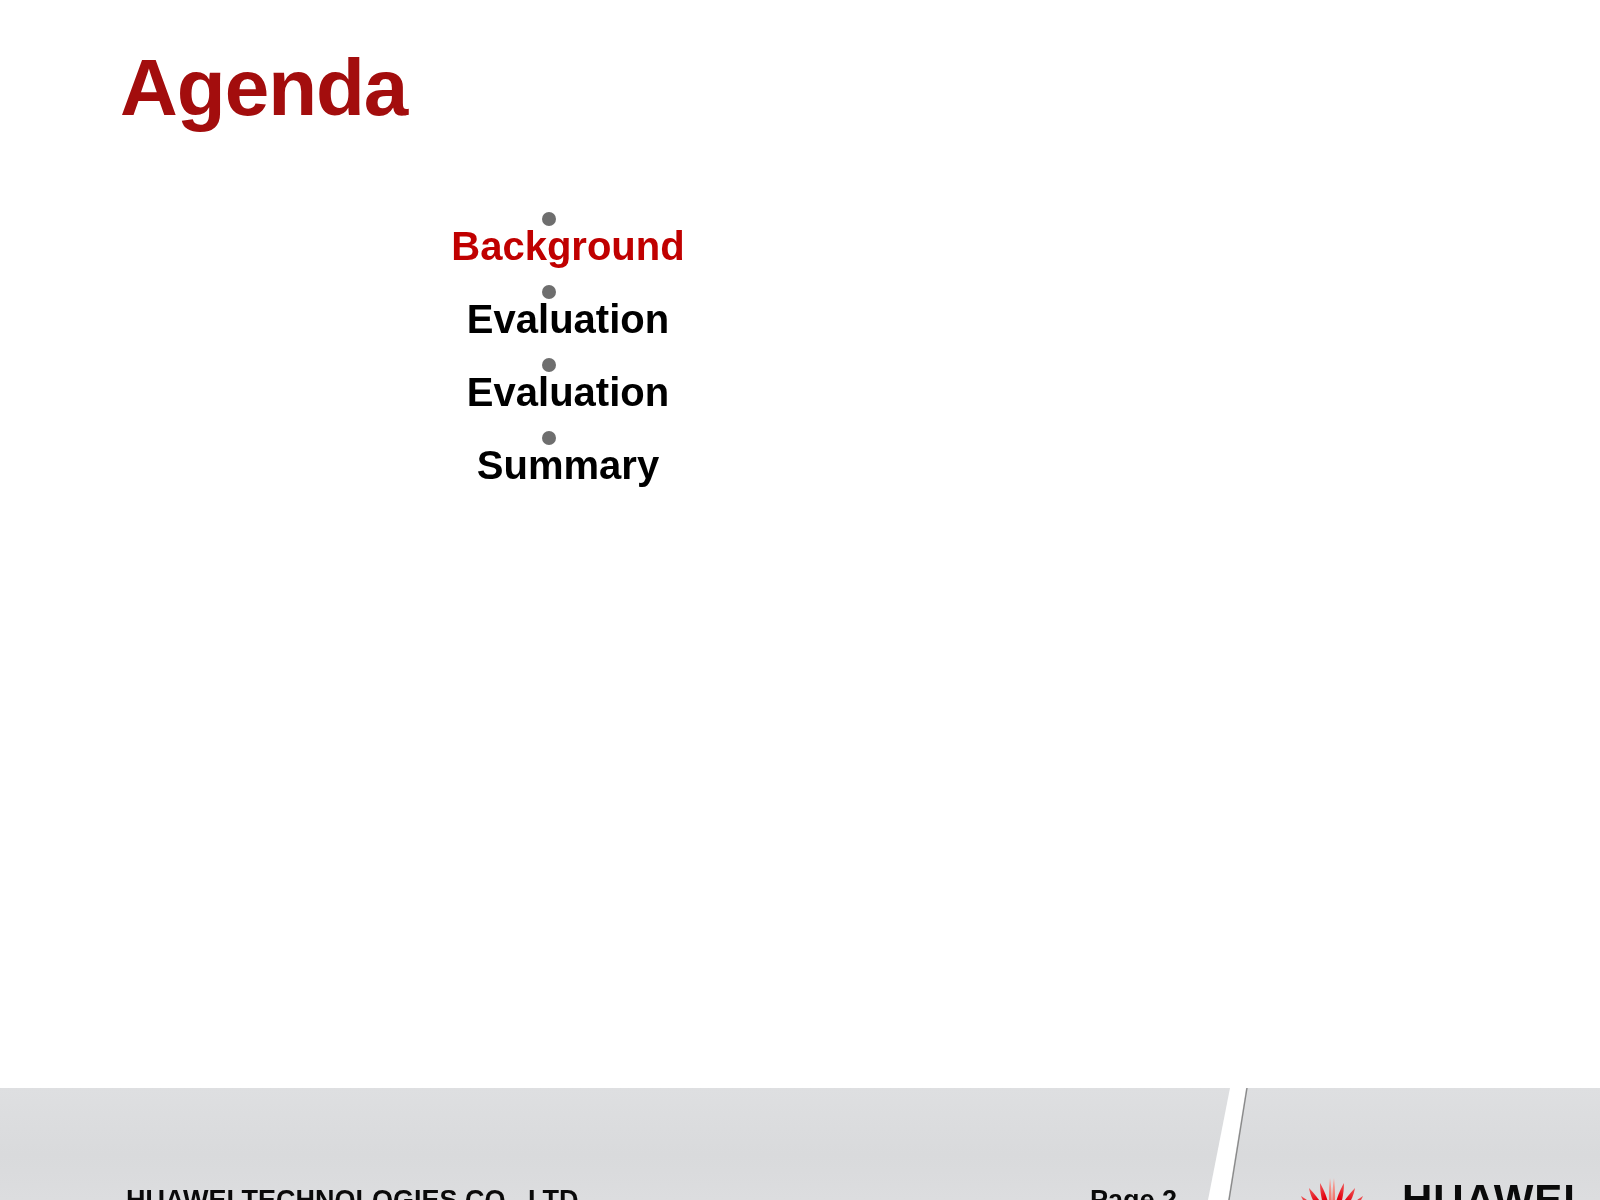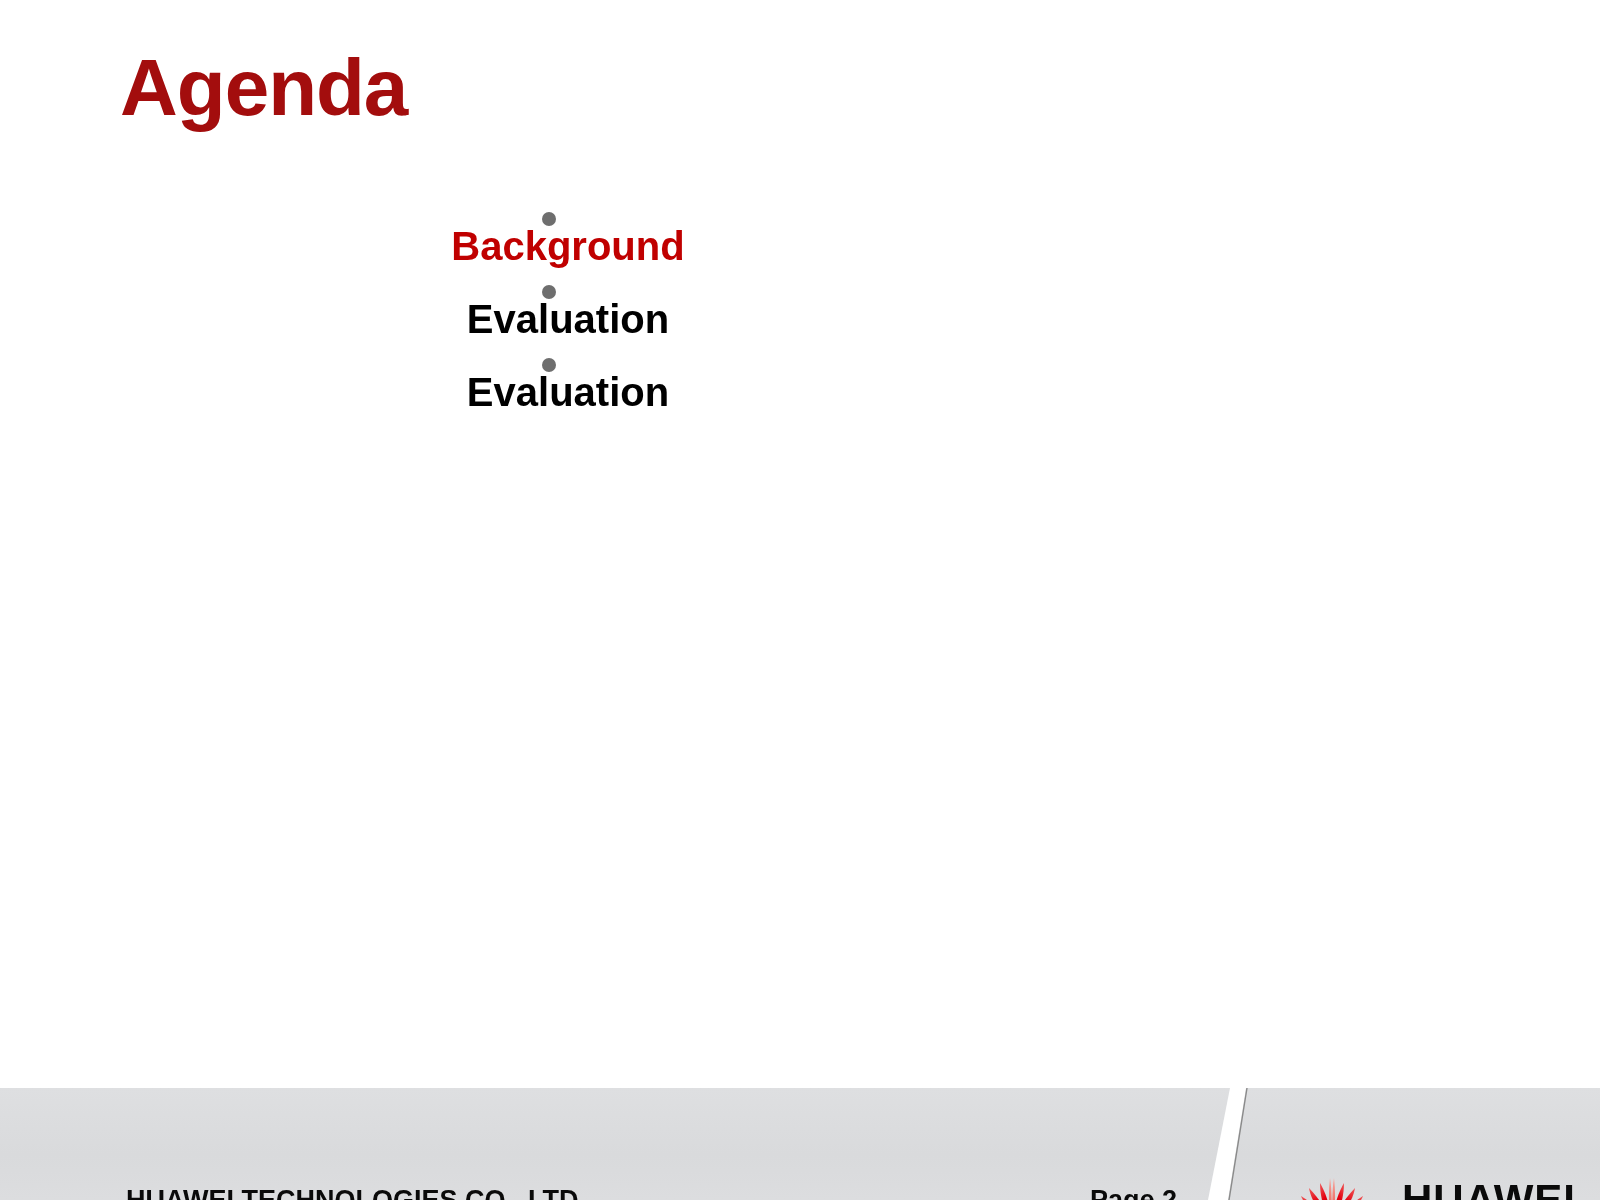--- a/index.html
+++ b/index.html
@@ -155,20 +155,24 @@
     <div class="agenda-item">
       <span class="bullet-dot"></span>
       <span class="agenda-label">Evaluation</span>
     </div>
 
     <div class="agenda-item">
       <span class="bullet-dot"></span>
       <span class="agenda-label">Evaluation</span>
     </div>
 
+    <div class="agenda-item">
+      <span class="bullet-dot"></span>
+      <span class="agenda-label">Summary</span>
+    </div>
 
   </div>
 
   <div id="footer">
     <div id="footer-gradient"></div>
 
     <div id="footer-company">HUAWEI TECHNOLOGIES CO., LTD.</div>
 
     <div id="page-number">Page 2</div>
 

